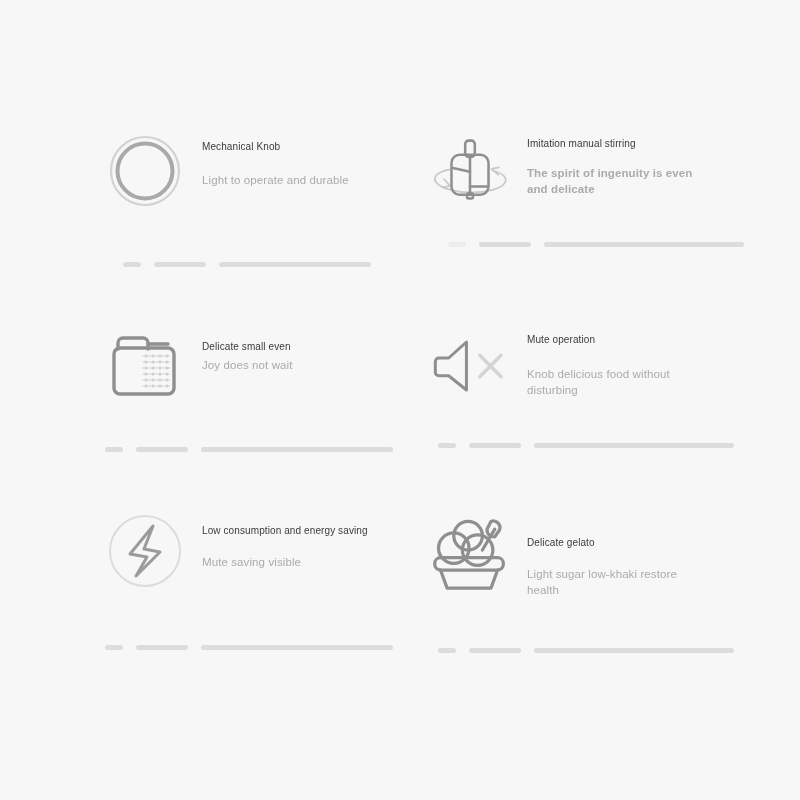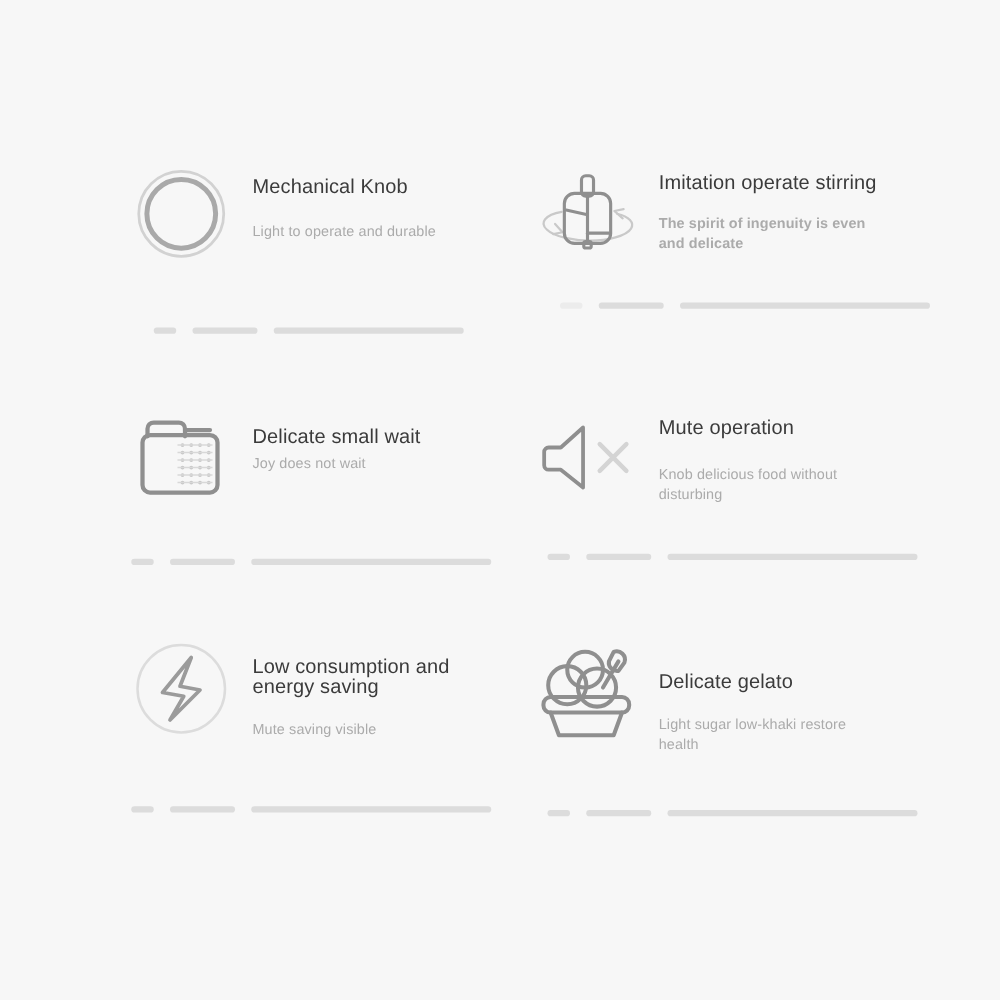--- a/index.html
+++ b/index.html
@@ -52,21 +52,21 @@
     margin-top: 6px;
   }
 
   .text-slot {
     padding-left: 17px;
     padding-top: 20px;
     flex: 1;
   }
 
   .feature-title {
-    font-size: 16px;
+    font-size: 10px;
     line-height: 1.0;
     color: #3b3b3b;
     margin: 0 0 6px 0;
     font-weight: 400;
     letter-spacing: 0.1px;
     max-width: 175px;
   }
   .feature-title.two-line { line-height: 1.0; }
 
   .feature-desc {
@@ -167,21 +167,21 @@
 
           <path d="M31 42 L54 47" class="ic-stroke"></path>
           <path d="M54 67 L77 67" class="ic-stroke"></path>
 
           <rect x="47.5" y="5" width="13" height="22" rx="4.5" class="ic-stroke"></rect>
 
           <rect x="50" y="76" width="8" height="7" rx="2" class="ic-stroke"></rect>
         </svg>
       </div>
       <div class="text-slot">
-        <p class="feature-title two-line">Imitation operate stirring</p>
+        <p class="feature-title two-line">Imitation manual stirring</p>
         <p class="feature-desc">The spirit of ingenuity is even and delicate</p>
       </div>
     </div>
     <div class="divider faint wide" style="top:122px;left:18px;">
       <span class="seg s1"></span>
       <span class="seg s2"></span>
       <span class="seg s3"></span>
     </div>
   </div>
 
@@ -225,21 +225,21 @@
             <line x1="36" y1="26" x2="64" y2="26"></line>
             <line x1="36" y1="32" x2="64" y2="32"></line>
             <line x1="36" y1="38" x2="64" y2="38"></line>
             <line x1="36" y1="44" x2="64" y2="44"></line>
             <line x1="36" y1="50" x2="64" y2="50"></line>
             <line x1="36" y1="56" x2="64" y2="56"></line>
           </g>
         </svg>
       </div>
       <div class="text-slot">
-        <p class="feature-title">Delicate small wait</p>
+        <p class="feature-title">Delicate small even</p>
         <p class="feature-desc">Joy does not wait</p>
       </div>
     </div>
     <div class="divider" style="top:132px;left:0px;">
       <span class="seg s1"></span>
       <span class="seg s2"></span>
       <span class="seg s3" style="width:192px;"></span>
     </div>
   </div>
 

